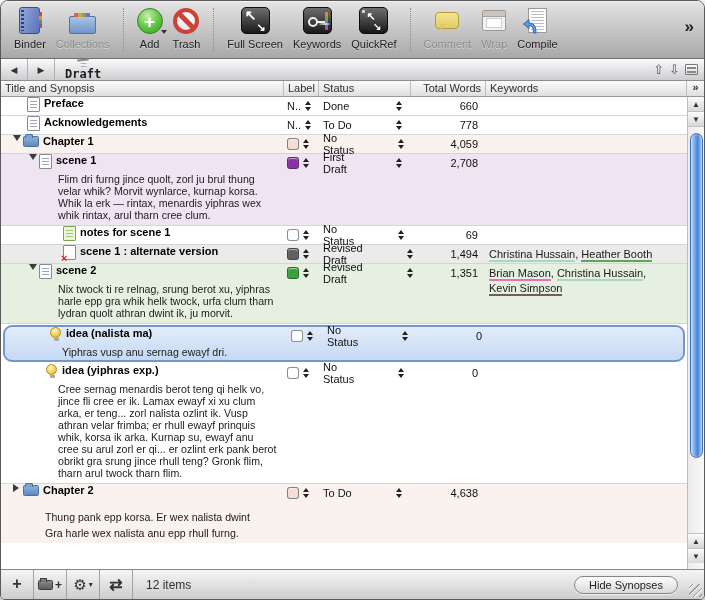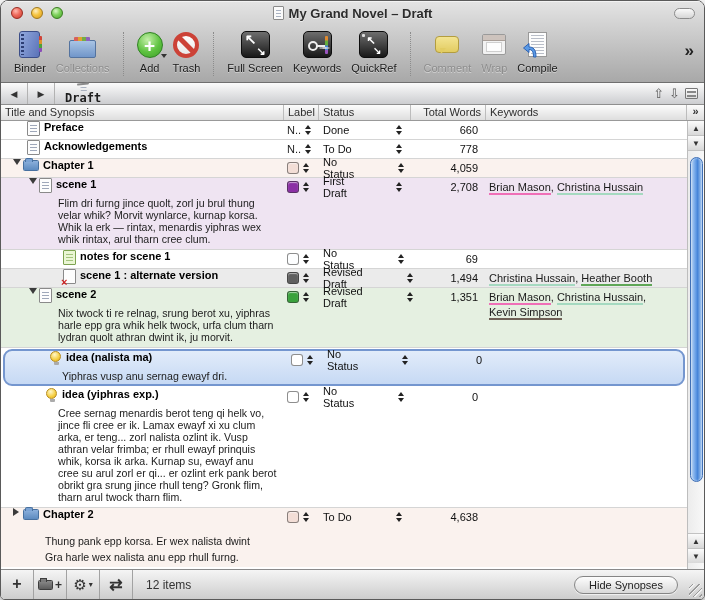--- a/index.html
+++ b/index.html
@@ -150,32 +150,20 @@
     background:linear-gradient(#fdfdfd,#d9d9d9); font-size:11px; color:#222; display:flex; align-items:center; box-shadow:0 1px 1px rgba(255,255,255,.7);}
   .grip{ position:absolute; right:2px; bottom:2px; width:13px; height:13px;
     background:repeating-linear-gradient(135deg, transparent 0 2.5px, #9a9a9a 2.5px 3.5px, #f0f0f0 3.5px 4.5px);}
 </style>
 </head>
 <body>
 
 <div class="window">
 
   <div class="chrome">
-    <div class="titlebar">
-      <div class="lights">
-        <span class="light red"></span>
-        <span class="light yellow"></span>
-        <span class="light green"></span>
-      </div>
-      <div class="title">
-        <span class="i-titledoc"></span>
-        <span>My Grand Novel – Draft</span>
-      </div>
-      <span class="lozenge"></span>
-    </div>
 
     <div class="toolbar">
       <div class="titem">
         <div class="ticon">
             <span class="ic-binder"></span>
           </div>
         <span class="tlabel">Binder</span>
       </div>
       <div class="titem disabled">
         <div class="ticon">
@@ -369,21 +357,20 @@
             </span>
           </div>
         <div class="c-status">
             <span class="stext">First Draft</span>
             <span class="stp">
               <i class="u"></i>
               <i class="d"></i>
             </span>
           </div>
         <div class="c-words">2,708</div>
-        <div class="c-keywords"><span class="kwt" style="border-bottom-color: rgb(239, 111, 183);">Brian Mason</span><span>, </span><span class="kwt" style="border-bottom-color: rgb(165, 217, 192);">Christina Hussain</span></div>
       </div>
 
       <div class="orow sep">
         <div class="tline">
             <span class="sp62"></span>
             <span class="i-note"></span>
             <span class="rtitle">notes for scene 1</span>
           </div>
         <div class="c-label">
             <span class="sw" style="background-color: rgb(253, 254, 255);"></span>

